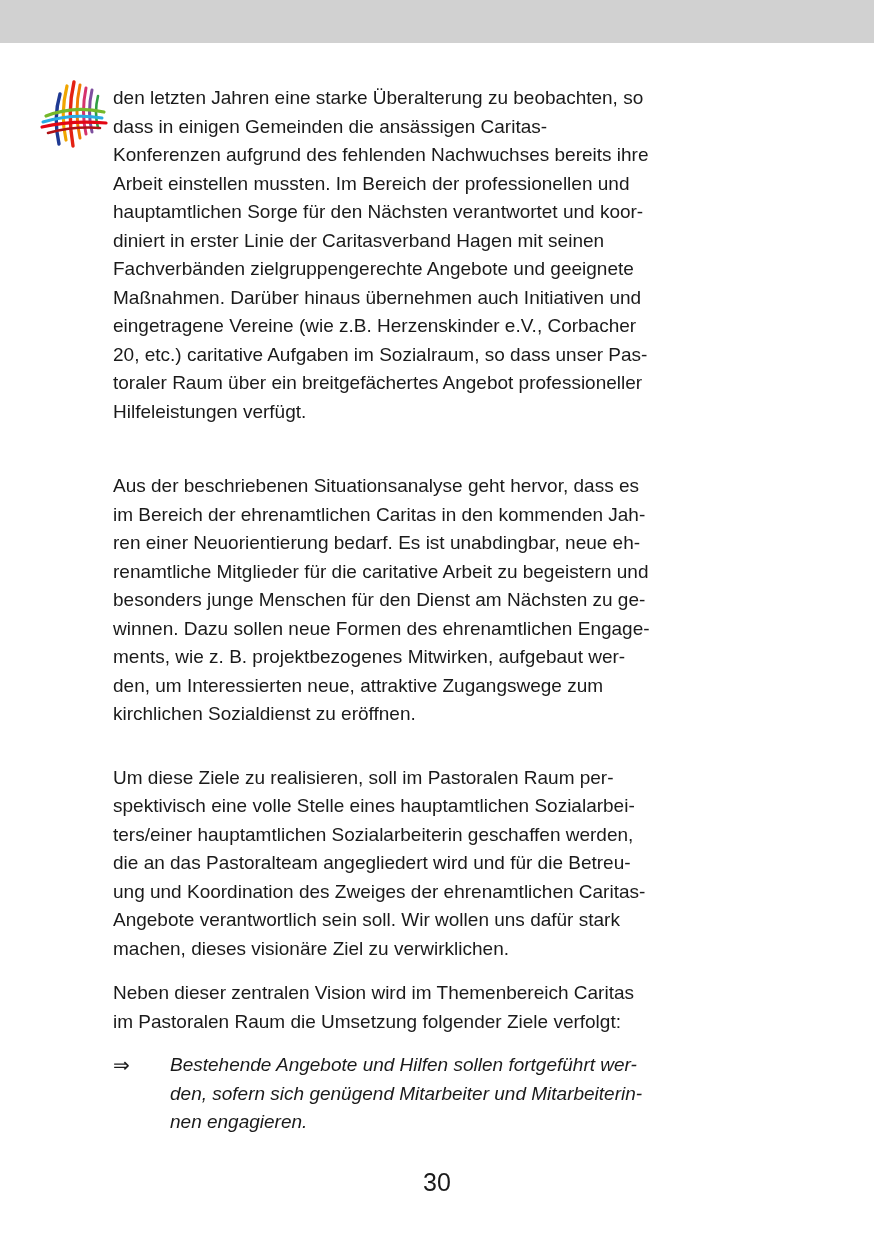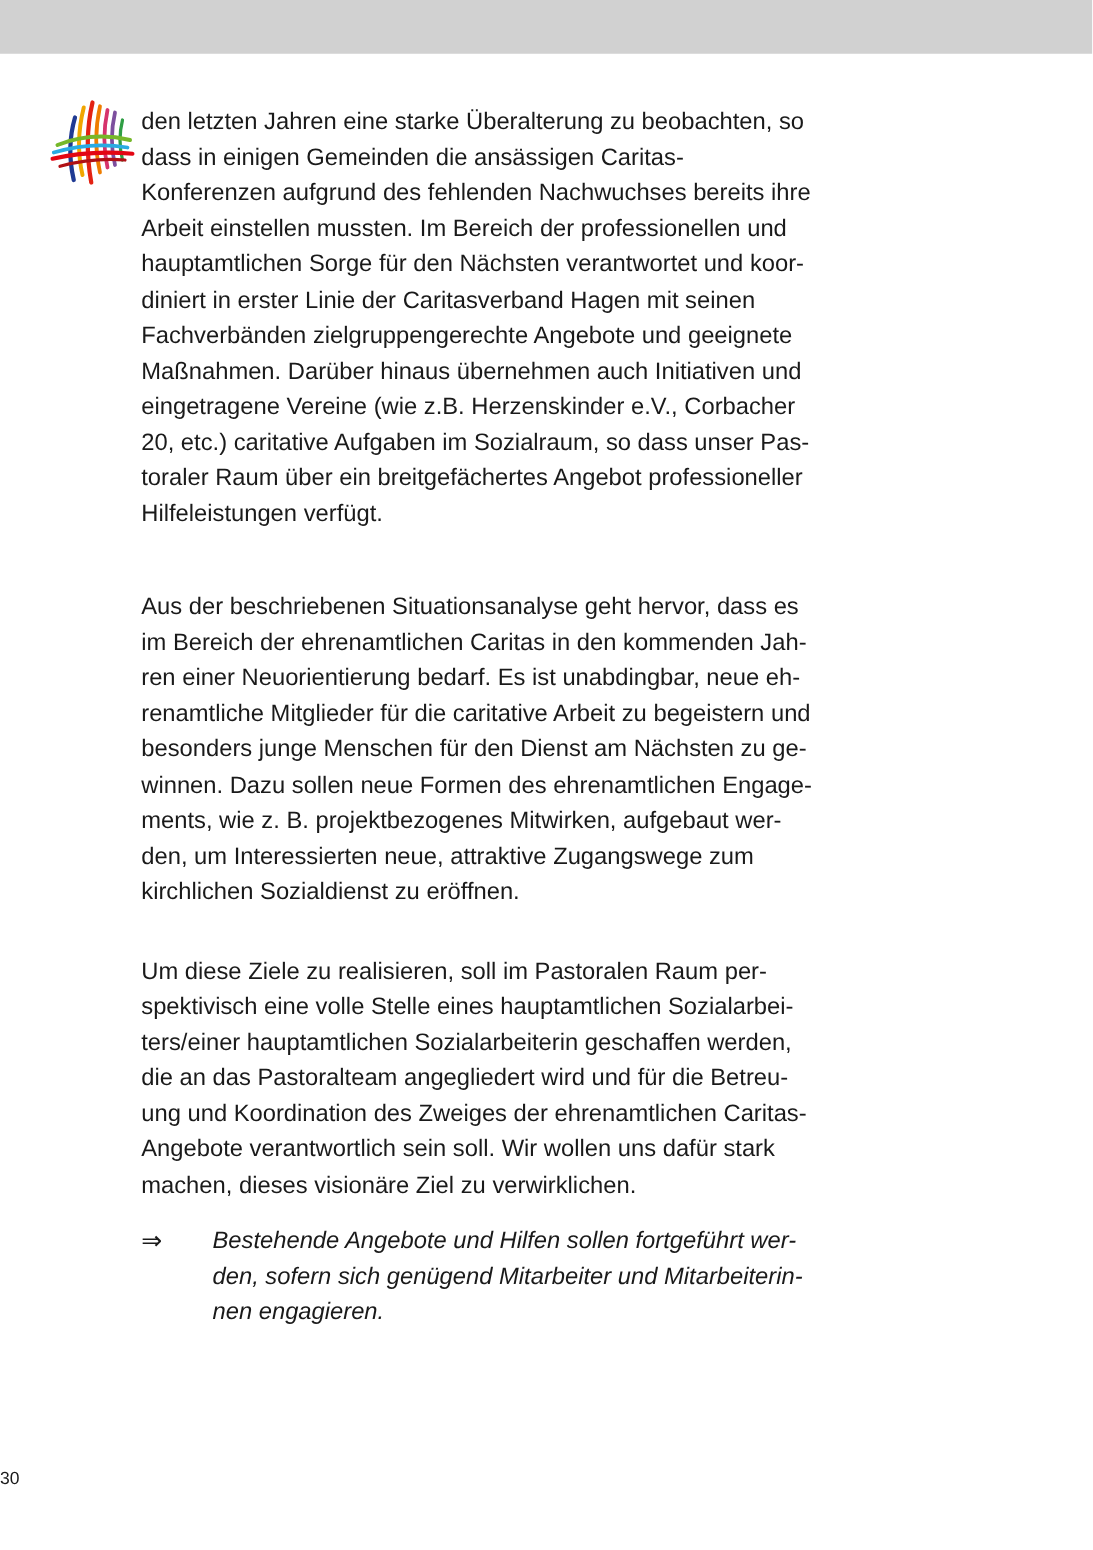--- a/index.html
+++ b/index.html
@@ -38,22 +38,22 @@
     flex:0 0 57px;
     font-size:20px;line-height:28.5px;color:#1a1a1a;
   }
   .bullet-text{
     flex:1;
     white-space:pre-line;
     font-style:italic;
   }
   .page-number{
     position:absolute;left:0;top:1171px;width:874px;
-    text-align:left;
-    font-size:14px;line-height:22px;color:#1a1a1a;
+    text-align:center;
+    font-size:25px;line-height:22px;color:#1a1a1a;
   }
 </style>
 </head>
 <body>
 
 <div class="screen">
 
   <div class="top-bar"></div>
 
   <div class="logo">
@@ -98,20 +98,22 @@
 ments, wie z. B. projektbezogenes Mitwirken, aufgebaut wer-
 den, um Interessierten neue, attraktive Zugangswege zum
 kirchlichen Sozialdienst zu eröffnen.</p>
     <p class="p3">Um diese Ziele zu realisieren, soll im Pastoralen Raum per-
 spektivisch eine volle Stelle eines hauptamtlichen Sozialarbei-
 ters/einer hauptamtlichen Sozialarbeiterin geschaffen werden,
 die an das Pastoralteam angegliedert wird und für die Betreu-
 ung und Koordination des Zweiges der ehrenamtlichen Caritas-
 Angebote verantwortlich sein soll. Wir wollen uns dafür stark
 machen, dieses visionäre Ziel zu verwirklichen.</p>
+    <p class="p4">Neben dieser zentralen Vision wird im Themenbereich Caritas
+im Pastoralen Raum die Umsetzung folgender Ziele verfolgt:</p>
 
     <div class="bullet-row">
       <span class="bullet-marker">⇒</span>
       <span class="bullet-text">Bestehende Angebote und Hilfen sollen fortgeführt wer-
 den, sofern sich genügend Mitarbeiter und Mitarbeiterin-
 nen engagieren.</span>
     </div>
   </div>
 
   <div class="page-number">30</div>

